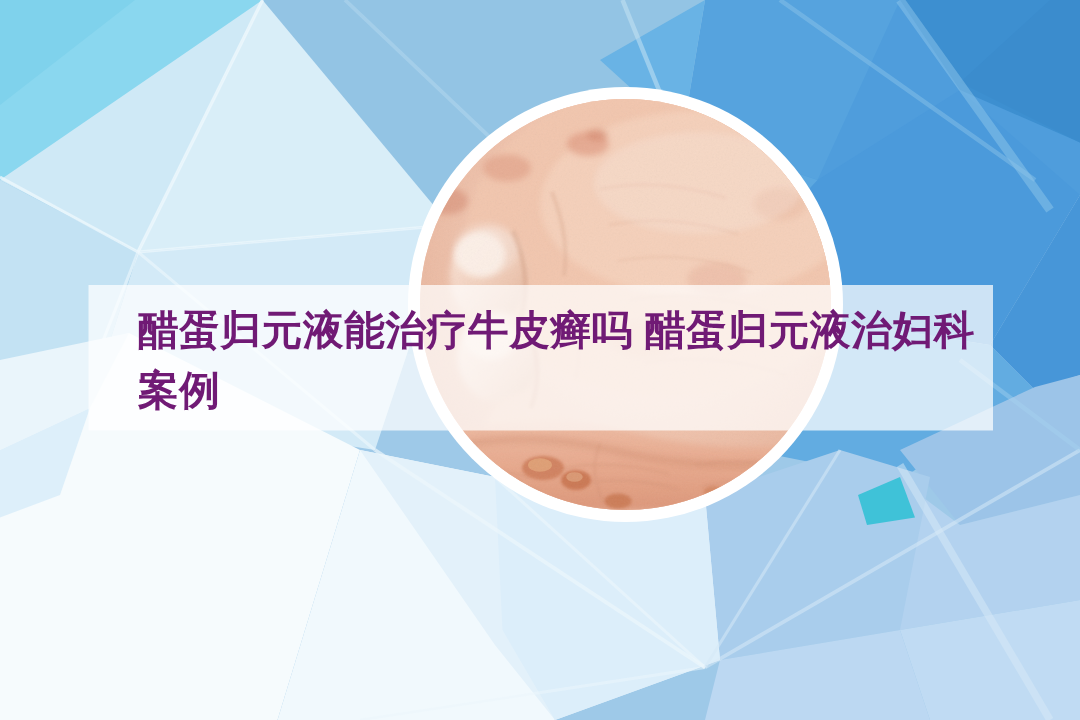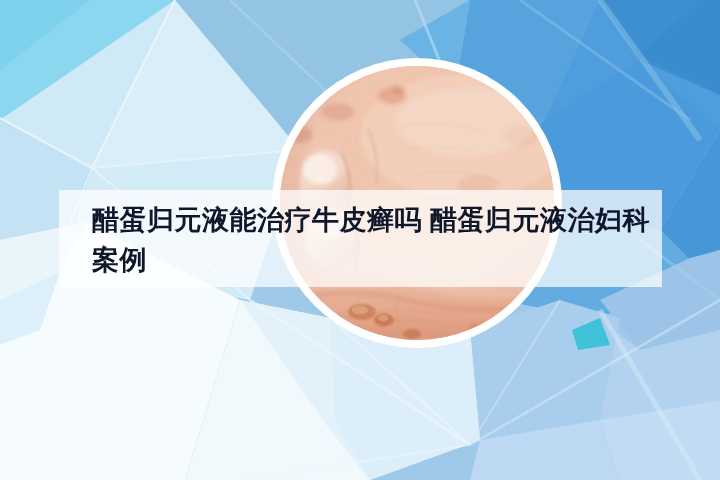--- a/index.html
+++ b/index.html
@@ -65,21 +65,21 @@
     width: 603px;
     height: 97px;
     background: rgba(255, 255, 255, 0.72);
   }
 
   #caption-text {
     position: absolute;
     left: 92px;
     top: 200px;
     width: 560px;
-    color: #0f172a;
+    color: #701a75;
     font-size: 27px;
     font-weight: bold;
     line-height: 40px;
     letter-spacing: 0.5px;
     white-space: pre-wrap;
     font-family: "Liberation Sans", "DejaVu Sans", sans-serif;
   }
 </style>
 </head>
 <body>

